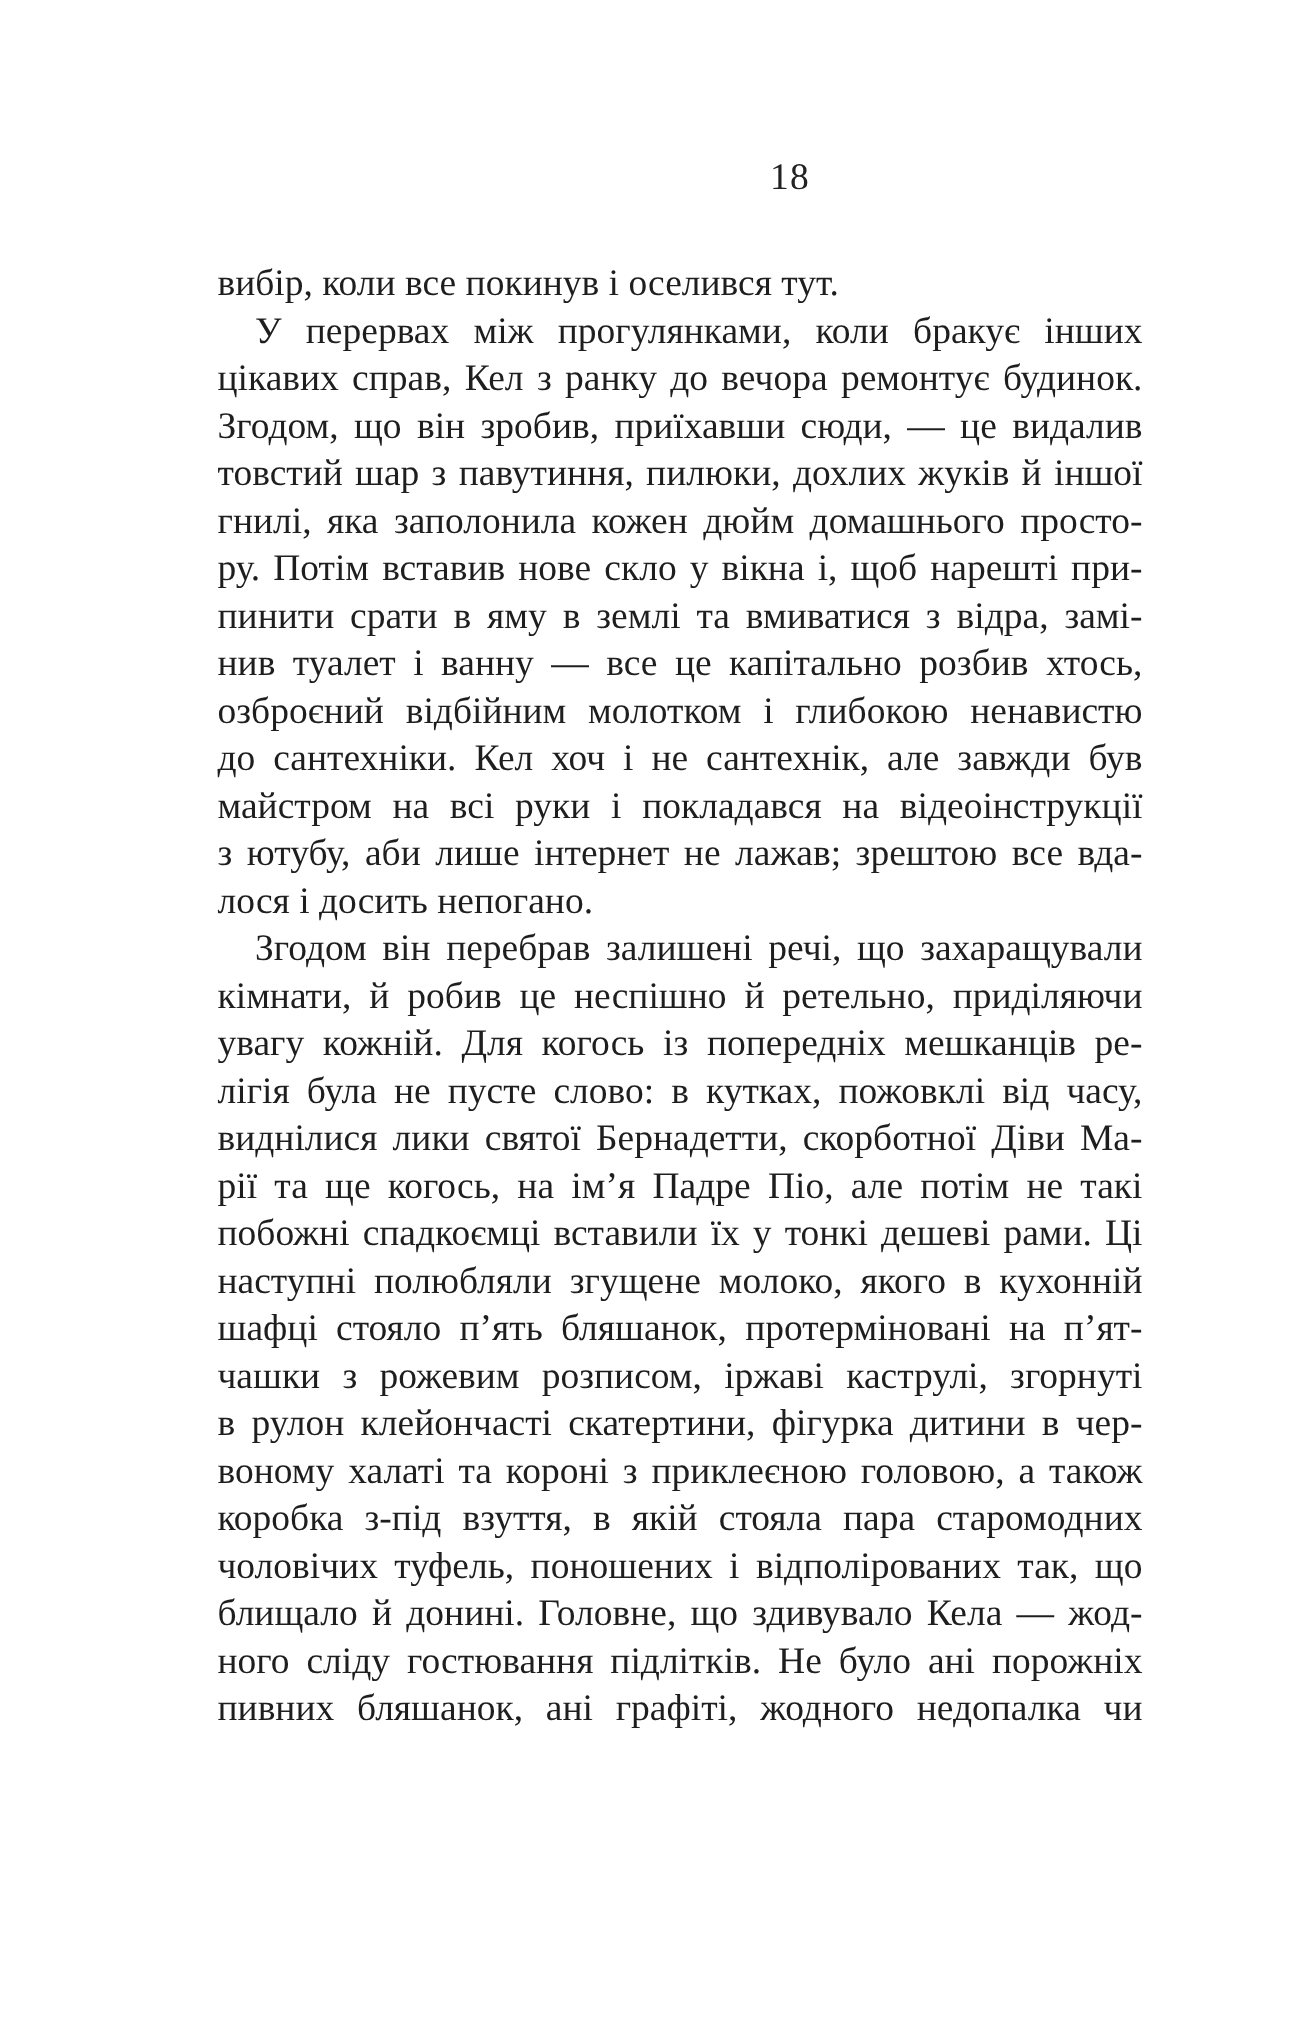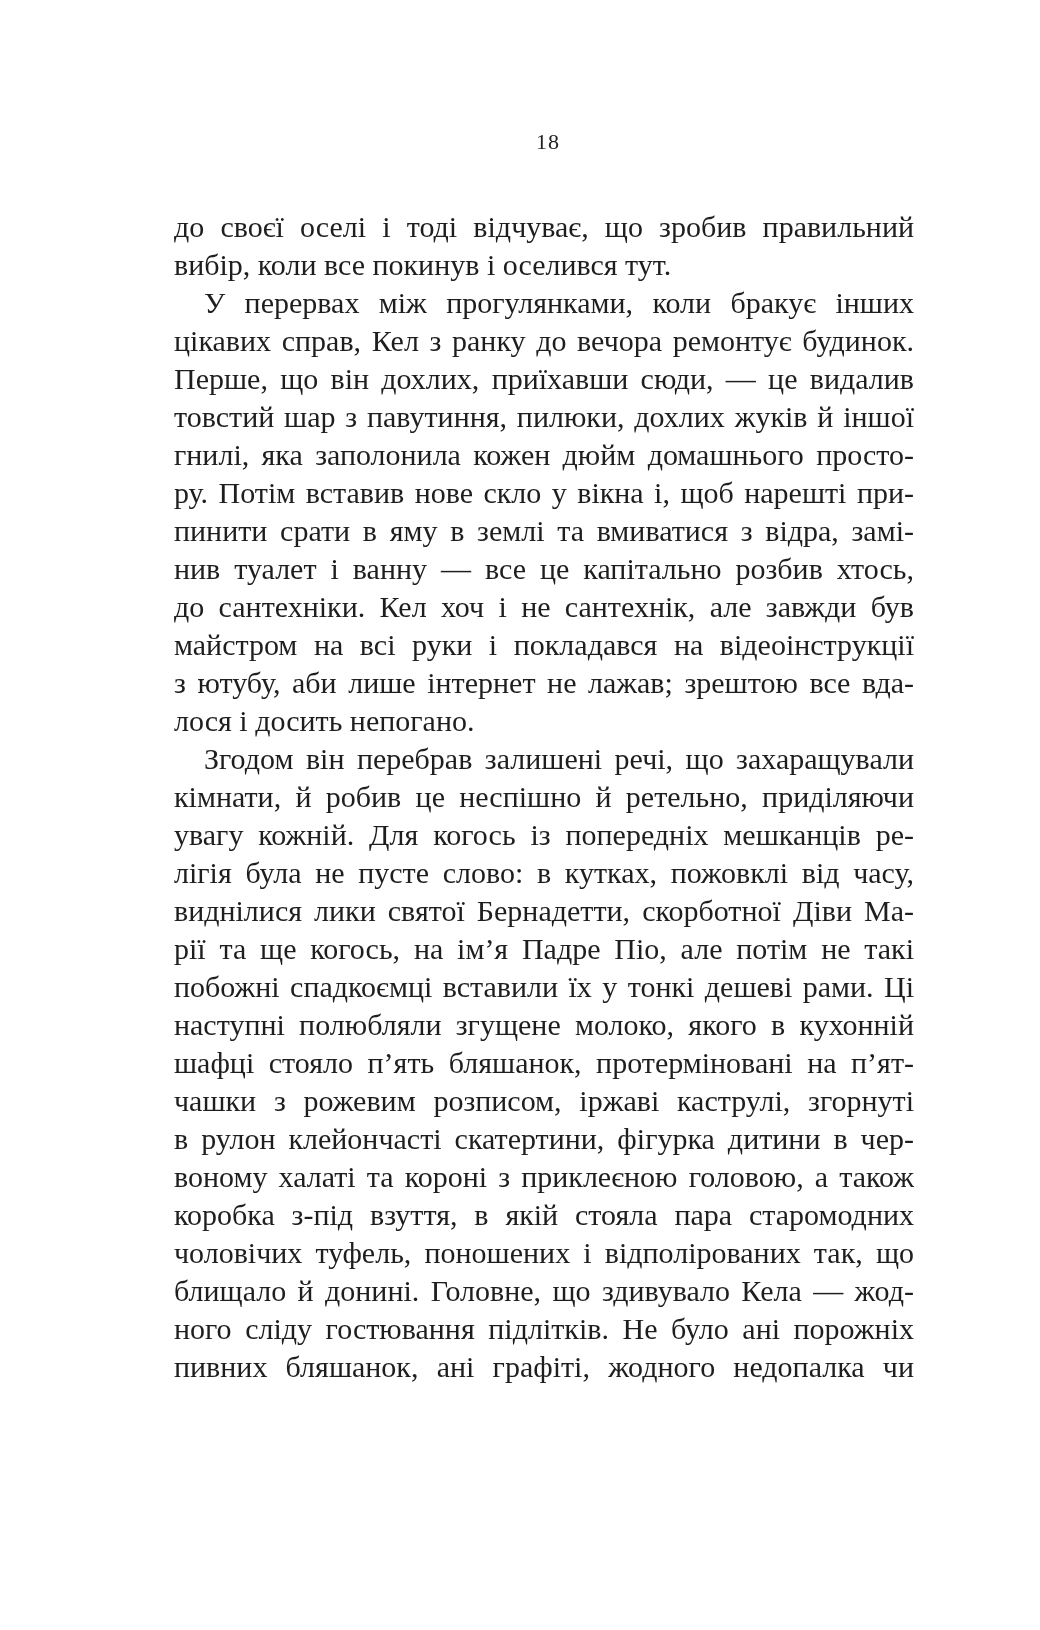--- a/index.html
+++ b/index.html
@@ -14,22 +14,22 @@
     background: #ffffff;
     font-family: "Liberation Serif", "DejaVu Serif", serif;
     color: #1e1e1e;
     overflow: hidden;
   }
   .page-number {
     position: absolute;
     top: 126px;
     left: 448px;
     width: 200px;
-    text-align: center;
-    font-size: 22px;
+    text-align: right;
+    font-size: 30px;
     line-height: 32px;
     letter-spacing: 1px;
     color: #222222;
   }
   .text-block {
     position: absolute;
     left: 174px;
     top: 208px;
     width: 740px;
     font-size: 30px;
@@ -53,32 +53,32 @@
     text-align-last: left;
   }
 </style>
 </head>
 <body>
 
 <div class="book-page">
   <div class="page-number">18</div>
   <div class="text-block">
       <div class="paragraph">
-        <div class="line">до своєї оселі і тоді відчуває, що зробив правильний</div>
         <div class="line lastline">вибір, коли все покинув і оселився тут.</div>
       </div>
       <div class="paragraph">
         <div class="line indented">У перервах між прогулянками, коли бракує інших</div>
         <div class="line">цікавих справ, Кел з ранку до вечора ремонтує будинок.</div>
-        <div class="line">Перше, що він дохлих, приїхавши сюди, — це видалив</div>
+        <div class="line">Згодом, що він зробив, приїхавши сюди, — це видалив</div>
         <div class="line">товстий шар з павутиння, пилюки, дохлих жуків й іншої</div>
         <div class="line">гнилі, яка заполонила кожен дюйм домашнього просто-</div>
         <div class="line">ру. Потім вставив нове скло у вікна і, щоб нарешті при-</div>
         <div class="line">пинити срати в яму в землі та вмиватися з відра, замі-</div>
         <div class="line">нив туалет і ванну — все це капітально розбив хтось,</div>
+        <div class="line">озброєний відбійним молотком і глибокою ненавистю</div>
         <div class="line">до сантехніки. Кел хоч і не сантехнік, але завжди був</div>
         <div class="line">майстром на всі руки і покладався на відеоінструкції</div>
         <div class="line">з ютубу, аби лише інтернет не лажав; зрештою все вда-</div>
         <div class="line lastline">лося і досить непогано.</div>
       </div>
       <div class="paragraph">
         <div class="line indented">Згодом він перебрав залишені речі, що захаращували</div>
         <div class="line">кімнати, й робив це неспішно й ретельно, приділяючи</div>
         <div class="line">увагу кожній. Для когось із попередніх мешканців ре-</div>
         <div class="line">лігія була не пусте слово: в кутках, пожовклі від часу,</div>

